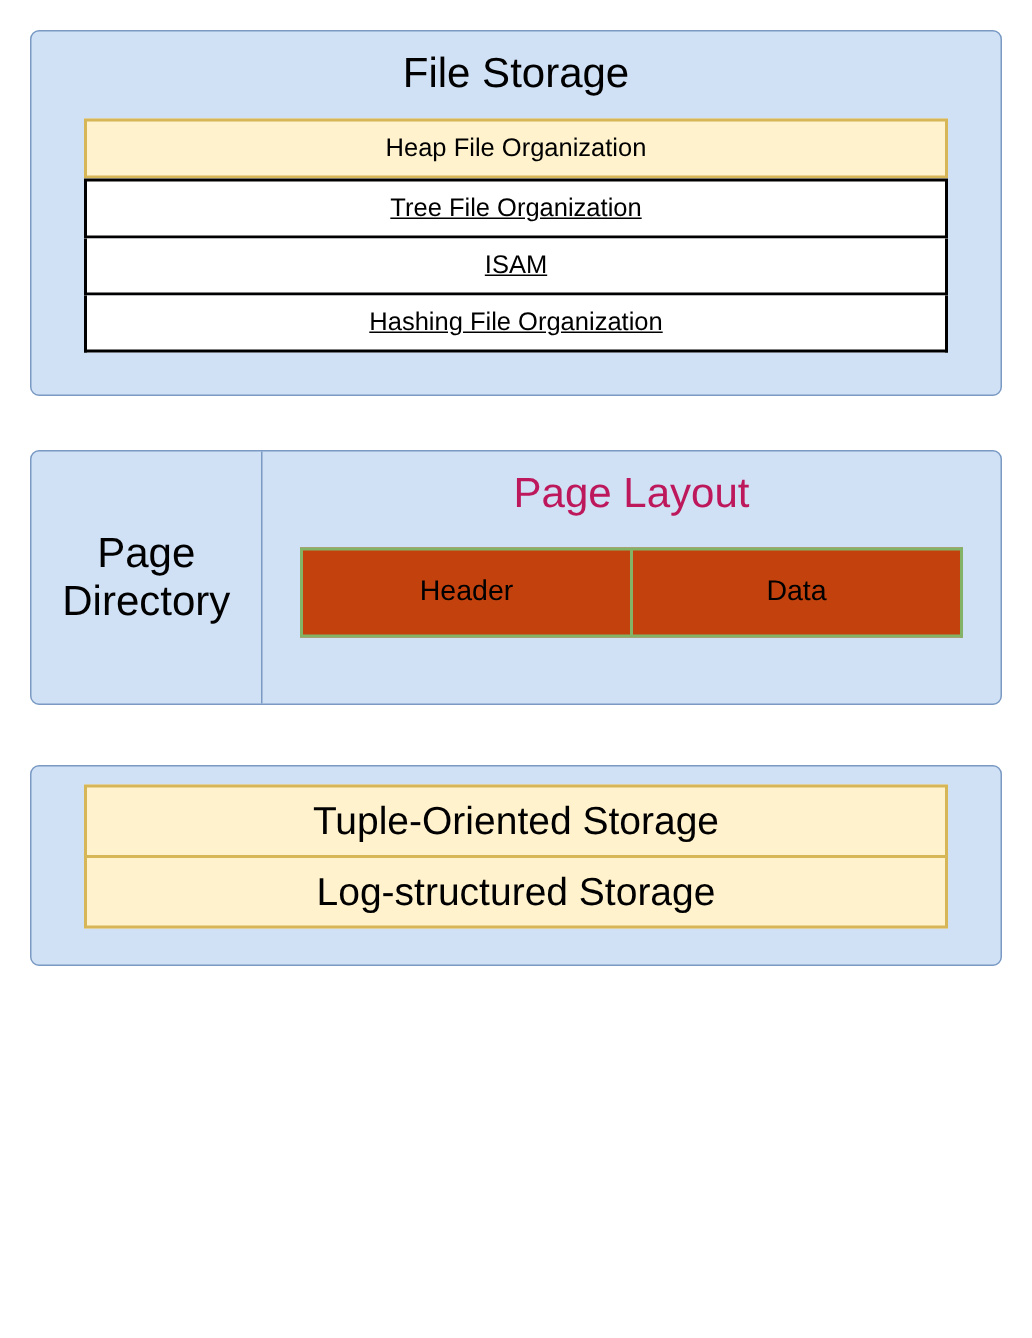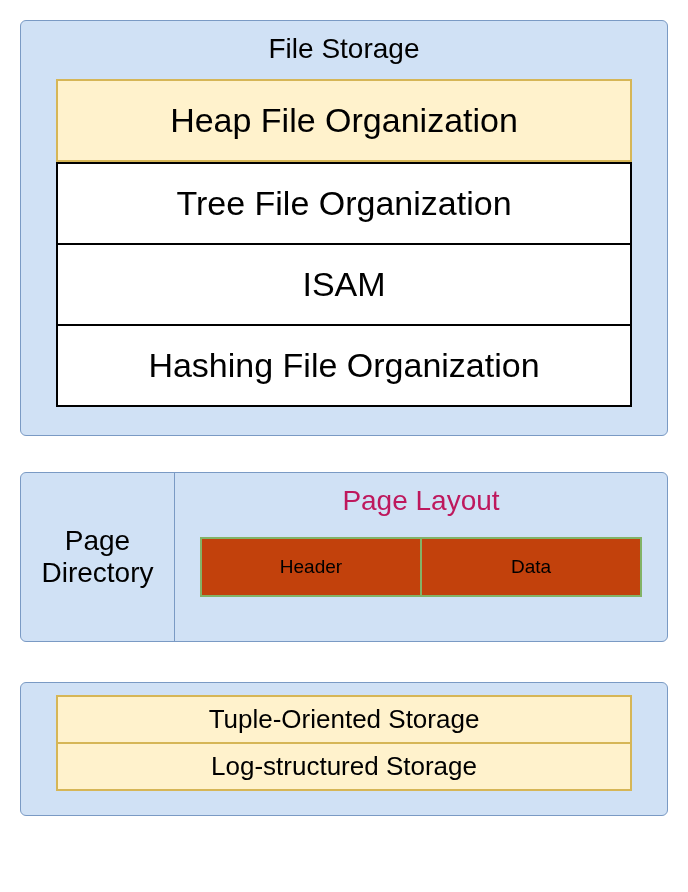--- a/index.html
+++ b/index.html
@@ -29,28 +29,29 @@
       font-weight: normal;
       margin-bottom: 14px;
       color: #000;
     }
     .row-stack {
       display: flex;
       flex-direction: column;
     }
     .row-item {
       border: 2px solid #000;
-      padding: 20px 0;
+      padding: 8px 0;
       text-align: center;
-      font-size: 34px;
+      font-size: 17px;
       background: #ffffff;
       color: #000;
     }
     .row-item + .row-item {
       border-top: none;
+      text-decoration: underline;
     }
     .row-item.highlight-yellow {
       background: #fff2cc;
       border: 2px solid #d6b656;
     }
     .row-item.highlight-yellow + .row-item {
       border-top: 2px solid #000;
     }
     
     

